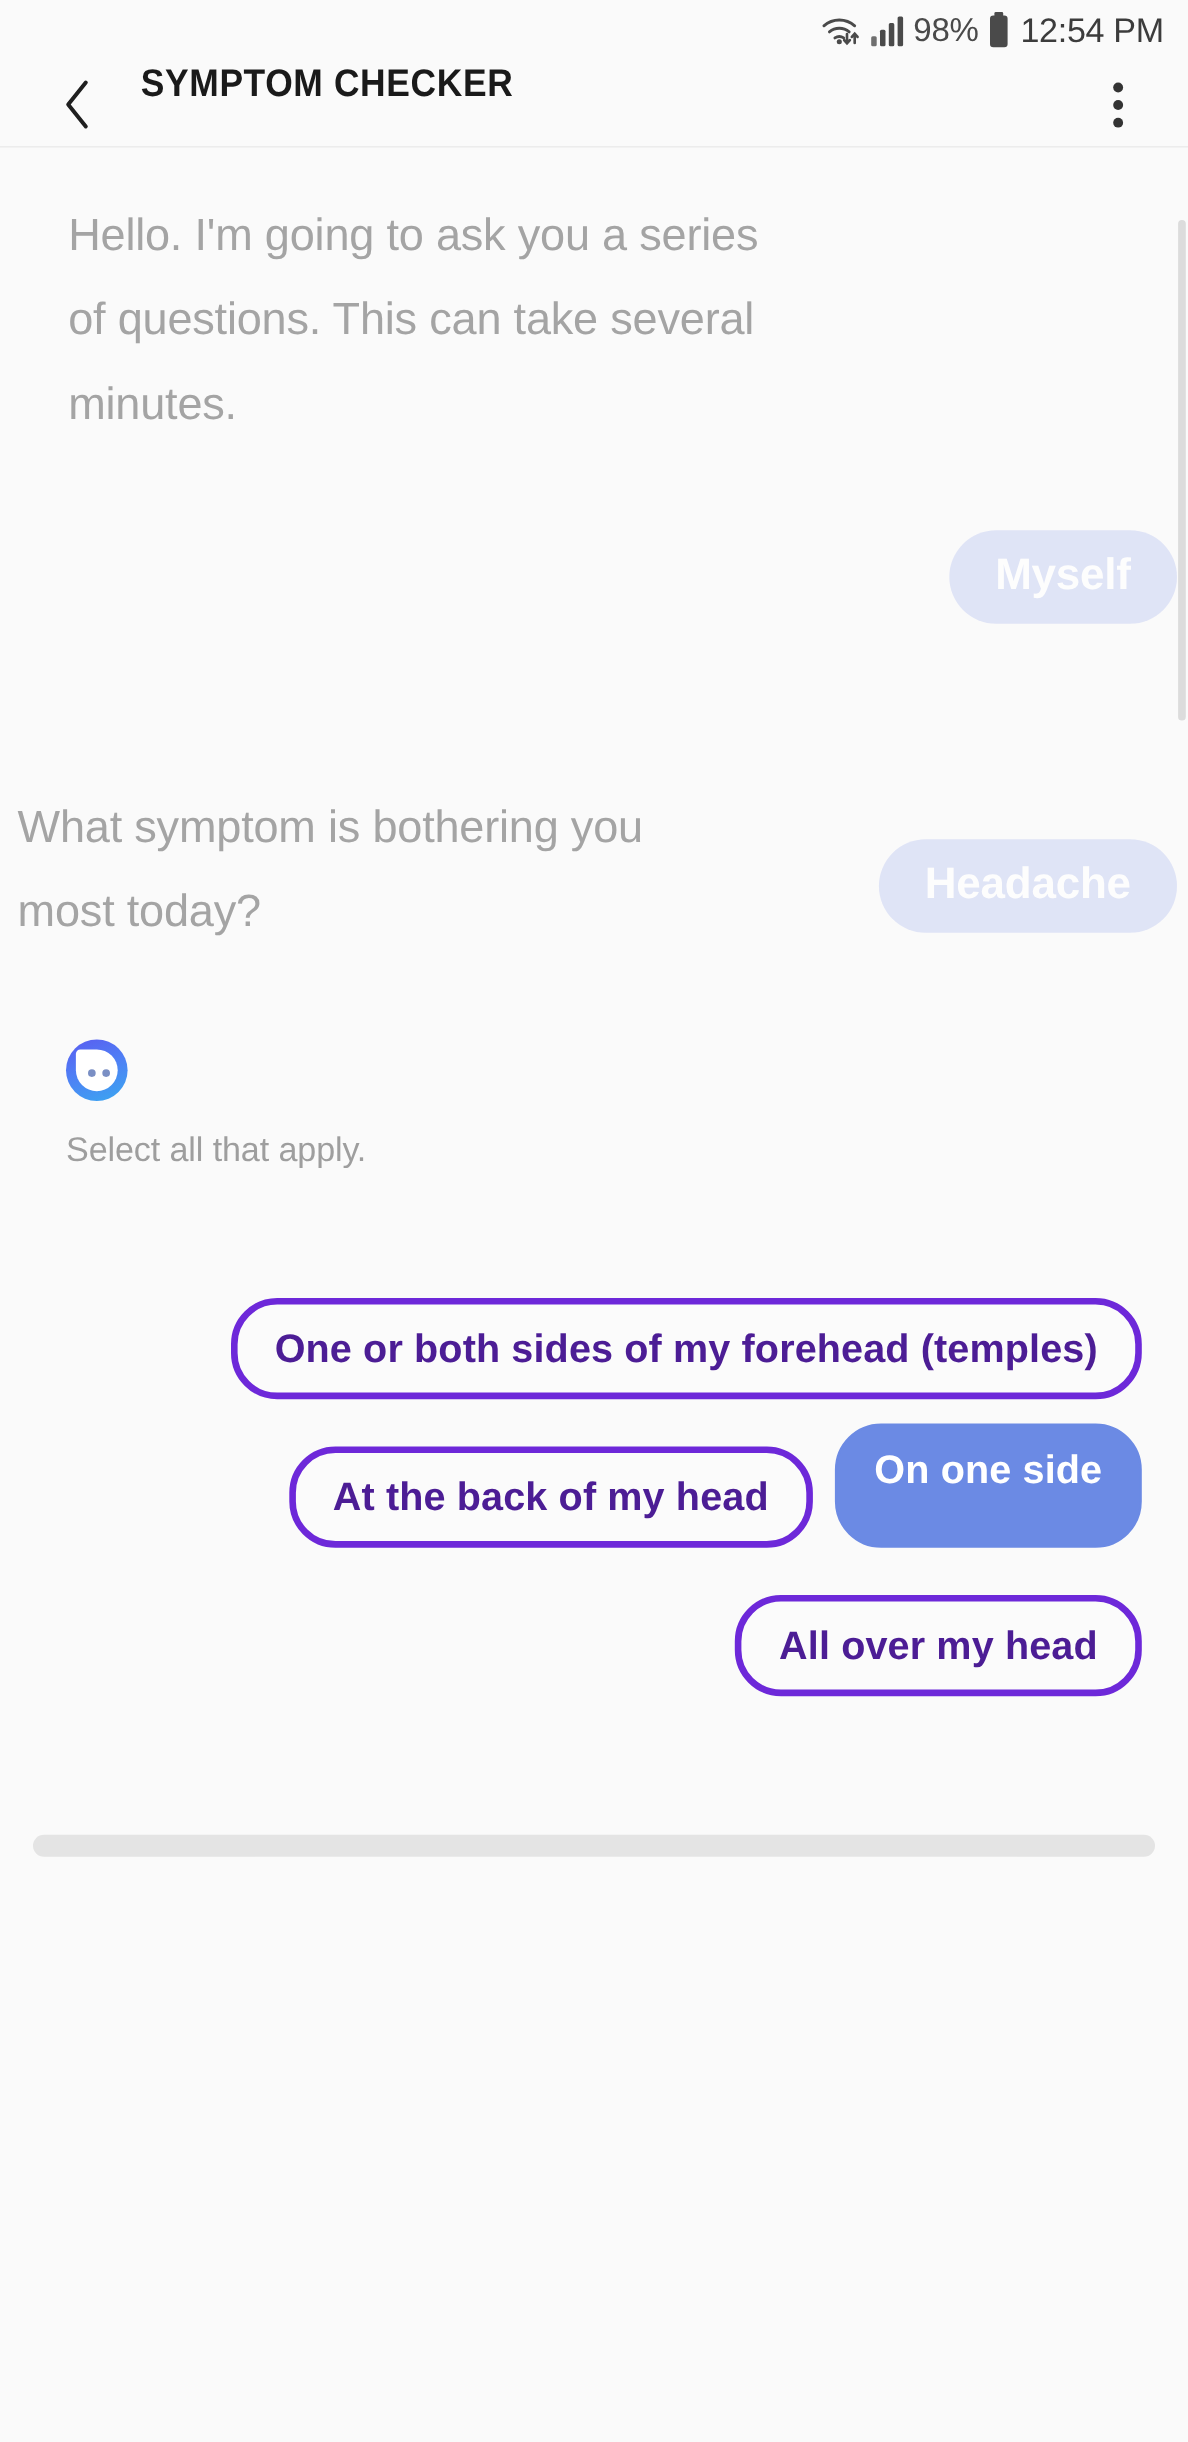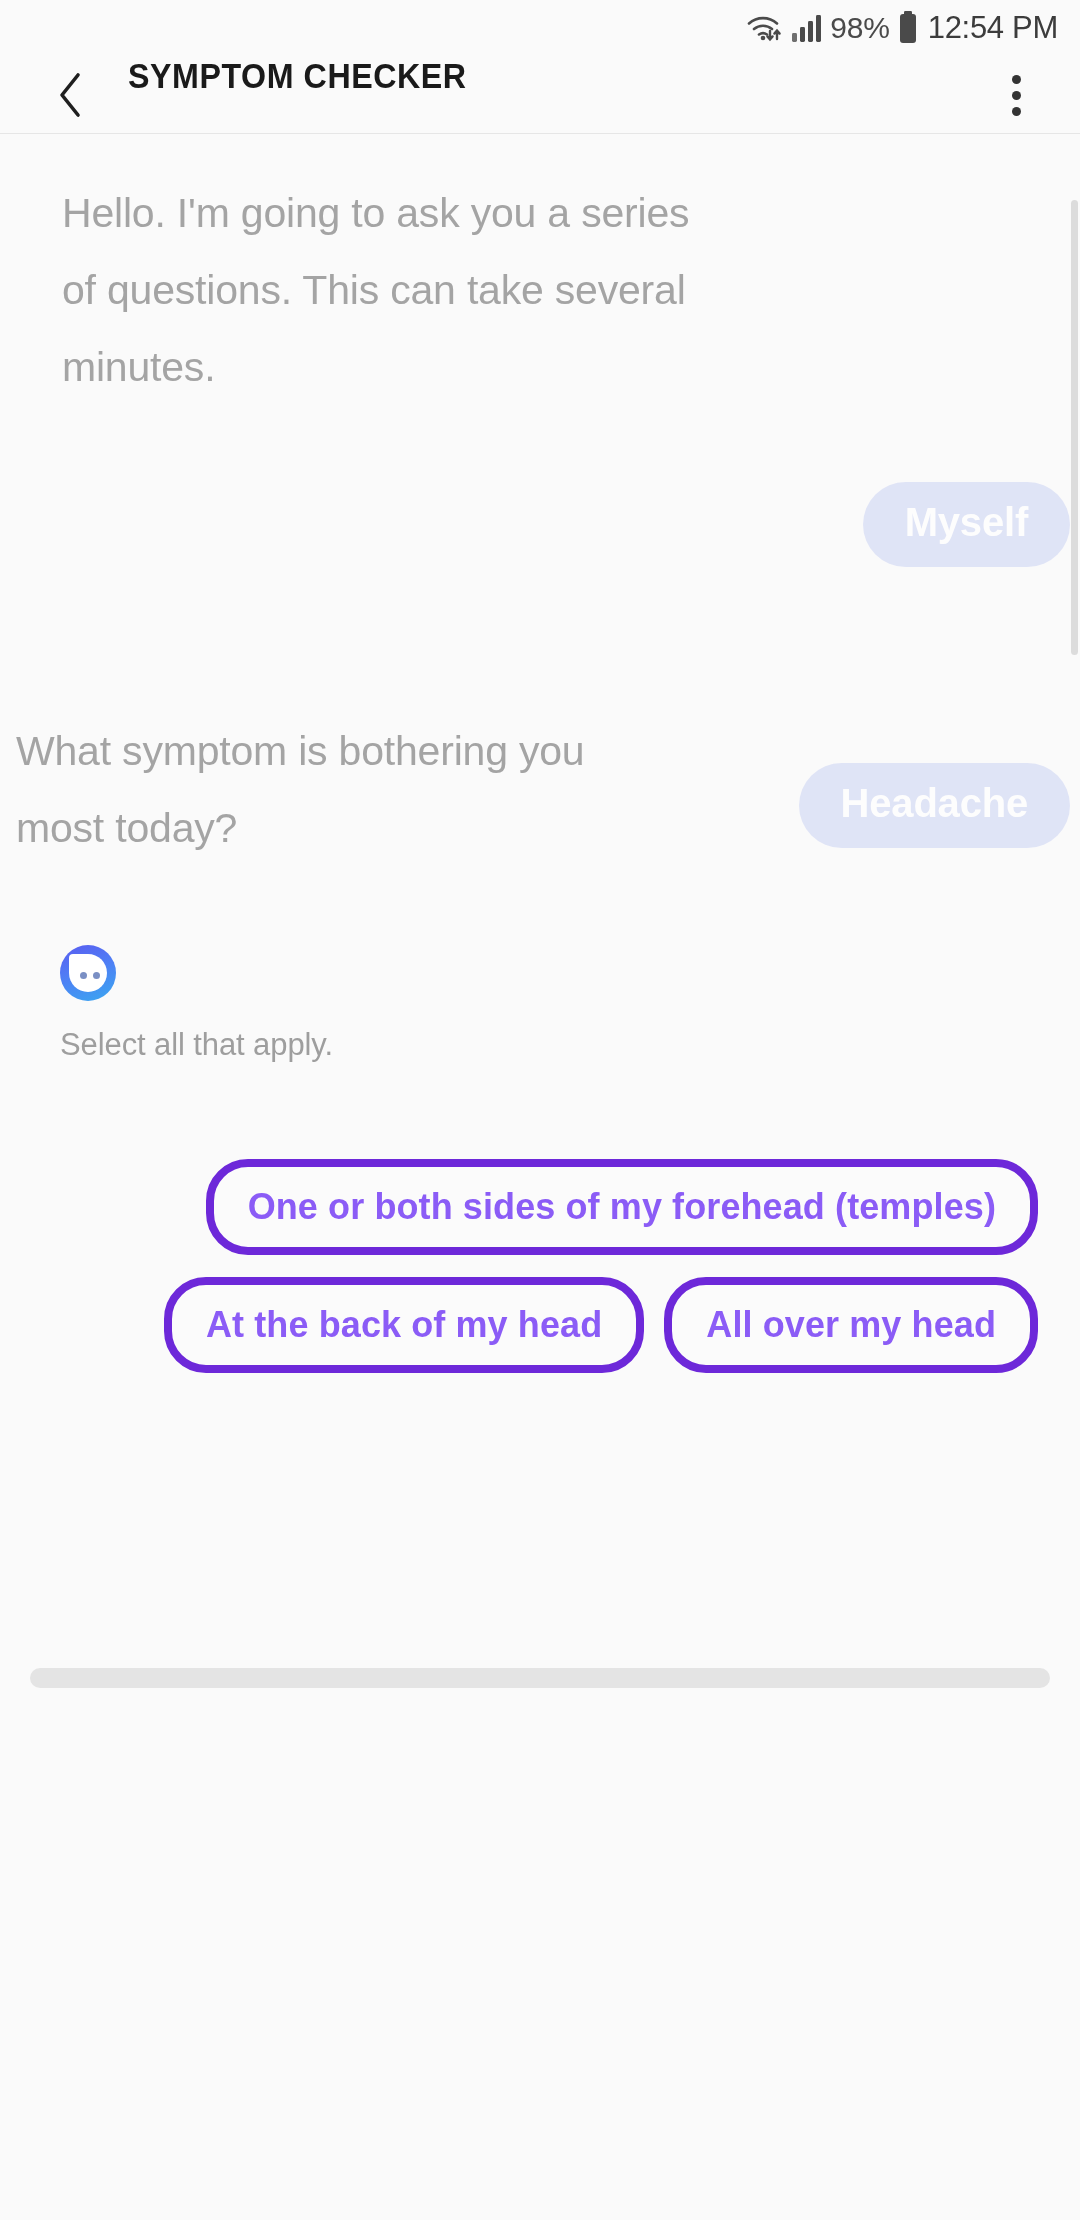--- a/index.html
+++ b/index.html
@@ -213,22 +213,23 @@
     font-weight: bold;
     border-radius: 42px;
     padding: 22px 34px;
     line-height: 1;
     letter-spacing: 0.1px;
     cursor: pointer;
     white-space: nowrap;
   }
   .chip.outlined {
     background: #fbfbfb;
-    color: #8b5cf6;
-    border: 8px solid #6d28d9;
+    color: #4c1d95;
+    border: 6px solid #6d28d9;
+    margin-top: 21px;
   }
   .chip.selected {
     background: #6b8ae4;
     color: #ffffff;
     border: 2px solid #6b8ae4;
   }
 
   
   .vscroll-track {
     position: absolute;
@@ -325,20 +326,21 @@
           <span class="eye"></span>
         </div>
       </div>
 
 
       <div class="question-sub">Select all that apply.</div>
 
       <div class="chips">
         <div class="chip outlined">One or both sides of my forehead (temples)</div>
         <div class="chip outlined">At the back of my head</div>
+        <div class="chip selected">On one side</div>
         <div class="chip outlined">All over my head</div>
       </div>
     </div>
   </div>
 
   <div class="vscroll-track"></div>
   <div class="hscroll-track"></div>
 
 </div>
 

